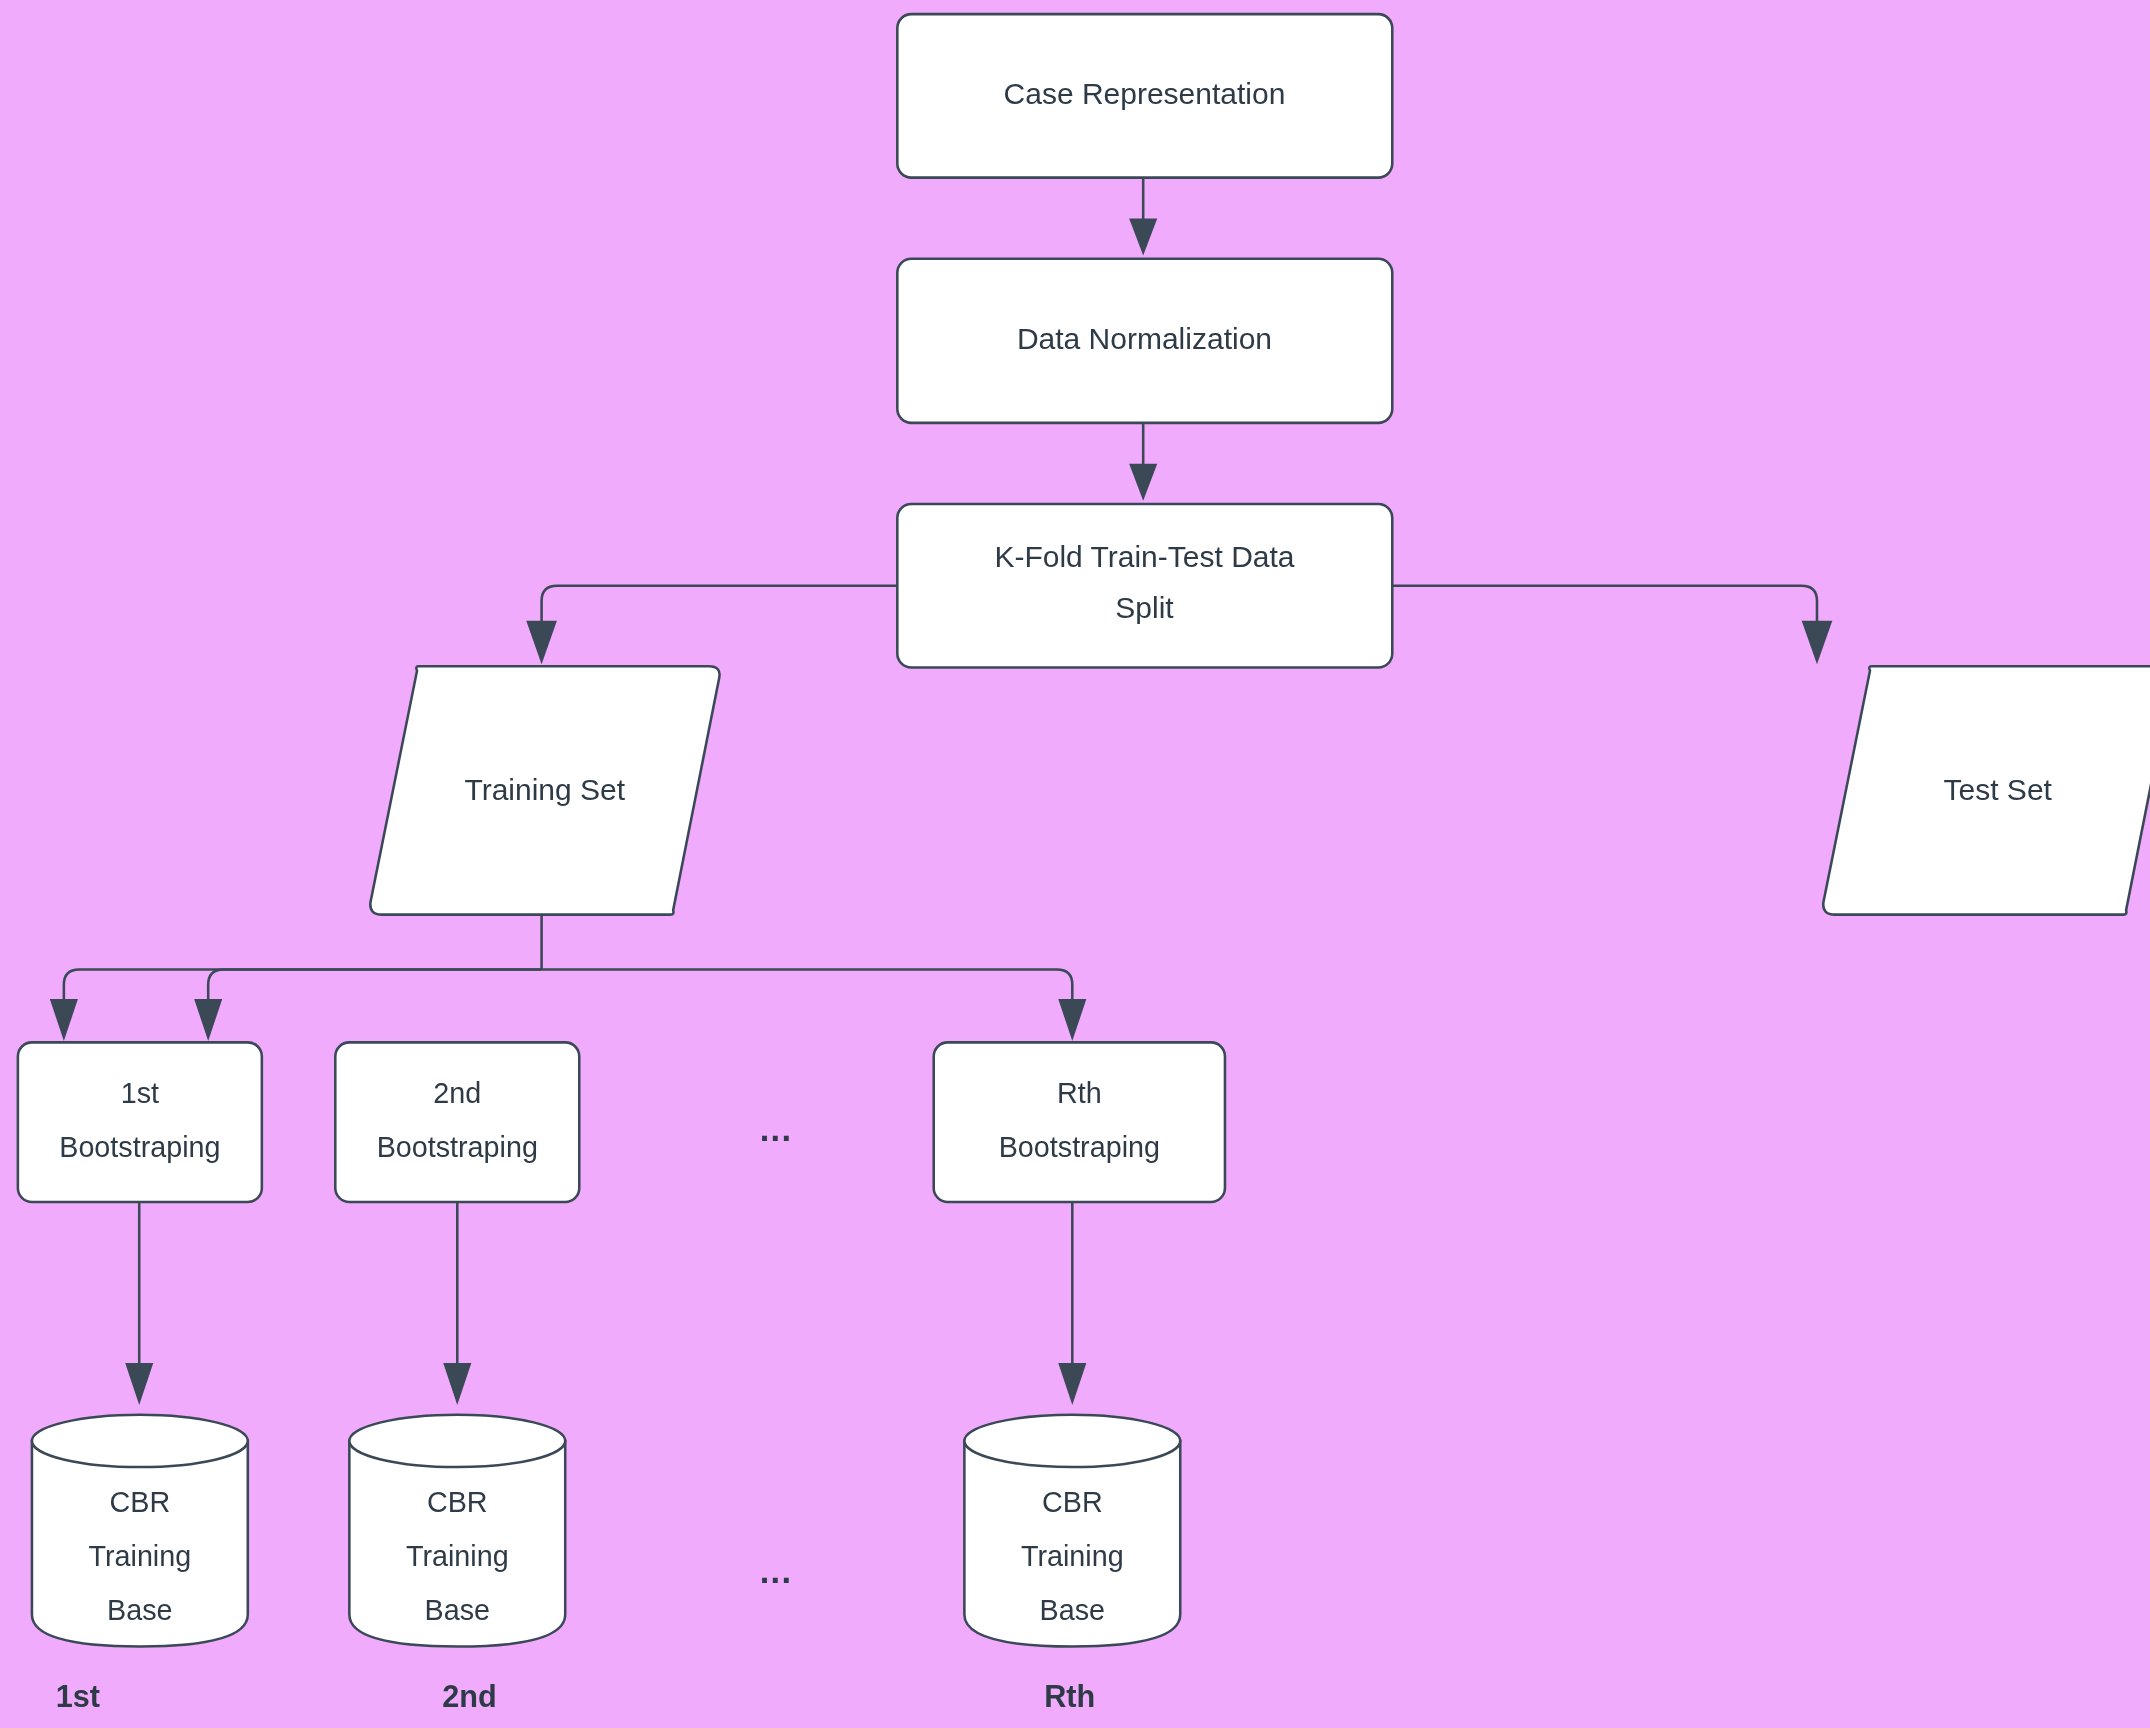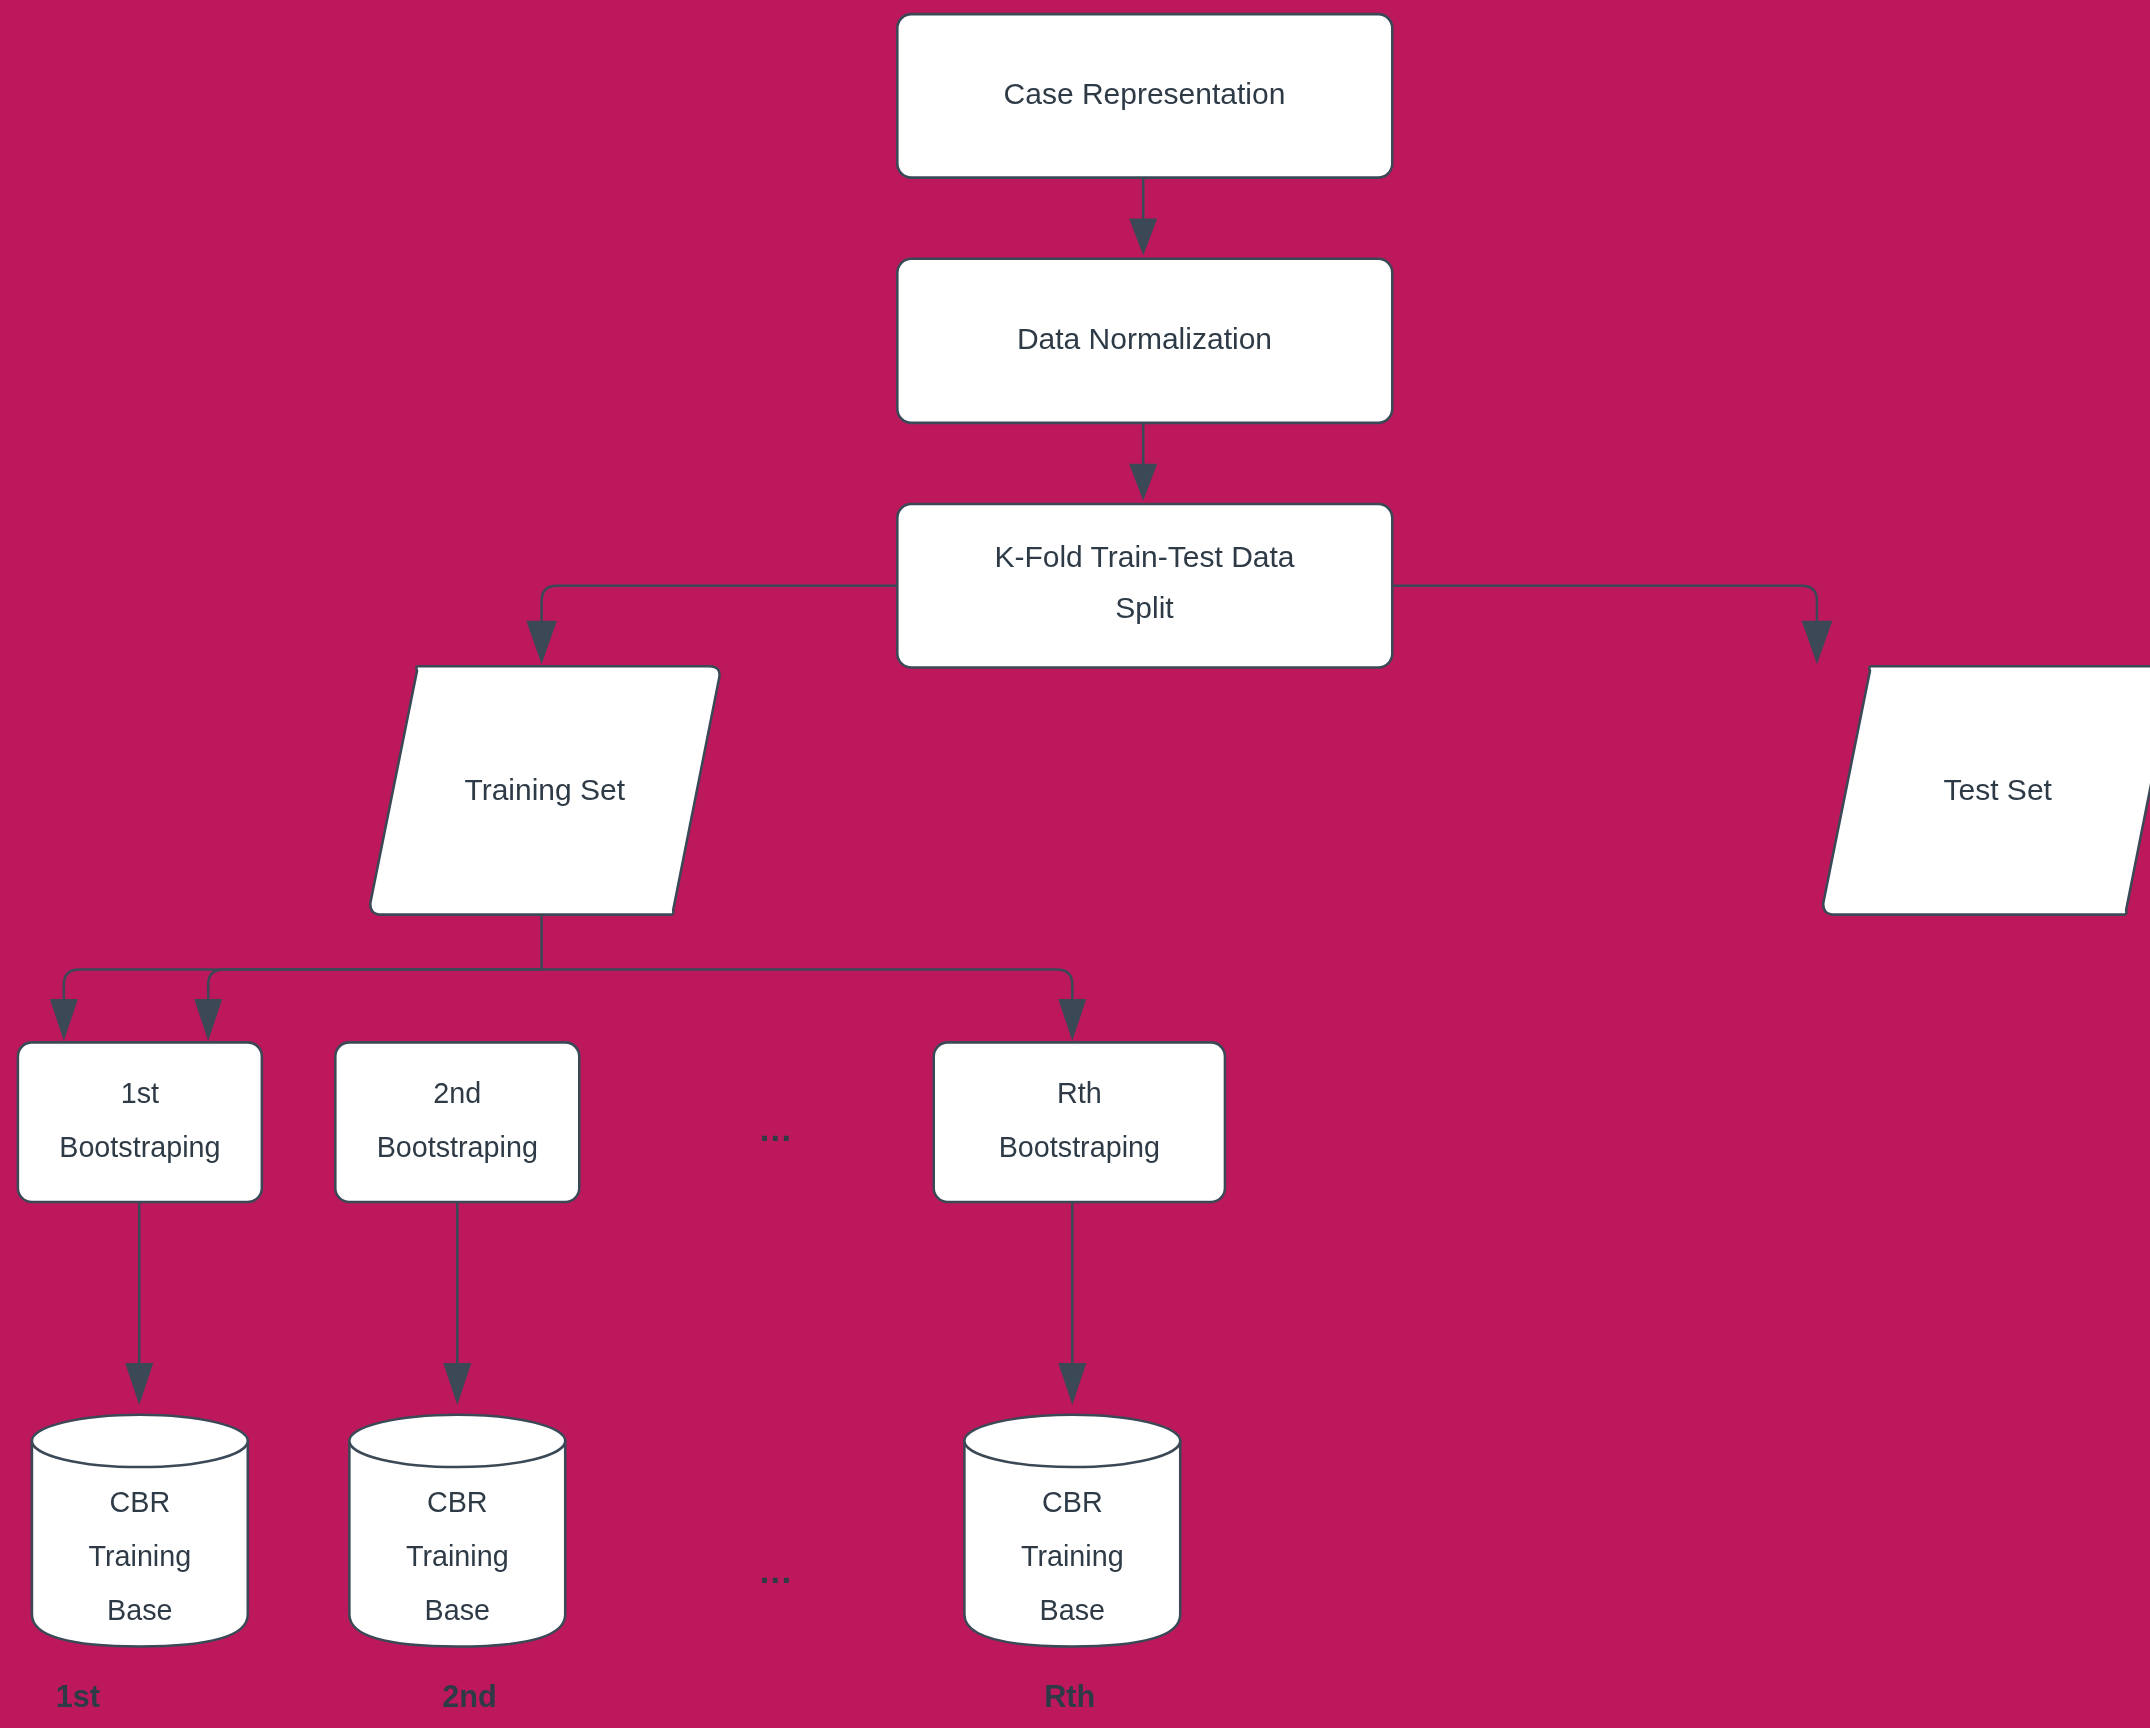--- a/index.html
+++ b/index.html
@@ -10,21 +10,21 @@
   body {
     width: 2151px;
     height: 1729px;
     font-family: "Liberation Sans", sans-serif;
     overflow: hidden;
   }
   #flow-root {
     position: relative;
     width: 2151px;
     height: 1729px;
-    background: #be185d;
+    background: #f0abfc;
   }
   svg#flow-svg {
     display: block;
     width: 2151px;
     height: 1729px;
   }
   .node-shape {
     fill: #ffffff;
     stroke: #3b4957;
     stroke-width: 4;

